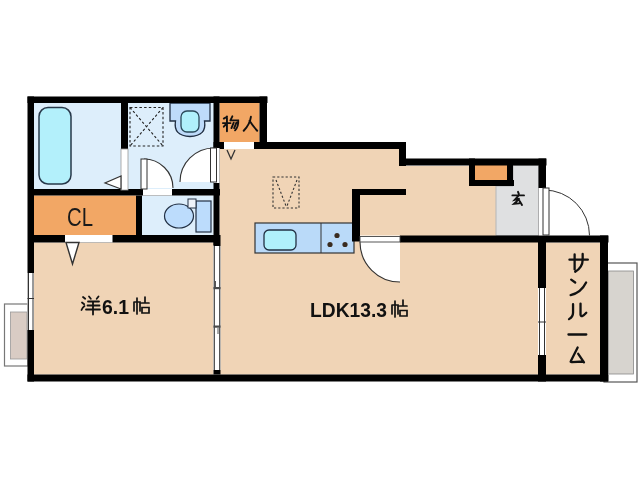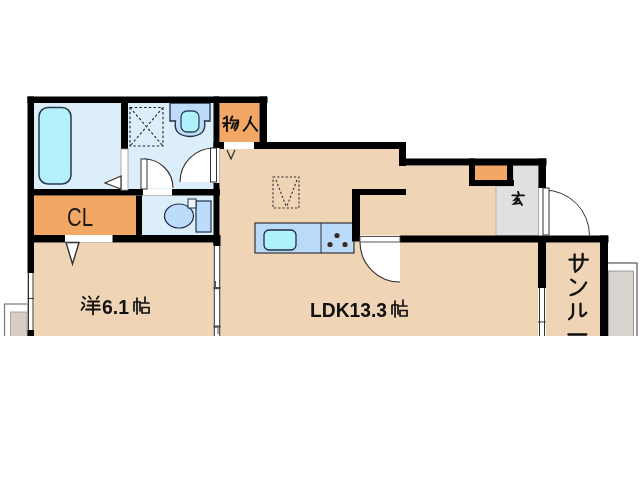--- a/index.html
+++ b/index.html
@@ -1,16 +1,16 @@
 <!DOCTYPE html>
 <html><head>
 <meta charset="utf-8">
 <style>
   html,body{margin:0;padding:0;background:#fff;}
-  #plan{width:640px;height:336px;position:relative;font-family:"Liberation Sans",sans-serif;}
+  #plan{width:640px;height:480px;position:relative;font-family:"Liberation Sans",sans-serif;}
 </style>
 </head>
 <body>
 <div id="plan">
 <svg width="640" height="480" viewBox="0 0 640 480" xmlns="http://www.w3.org/2000/svg">
 
 <rect x="0" y="0" width="640" height="480" fill="#ffffff"></rect>
 
 <g>
 <rect x="4.5" y="304" width="23.5" height="62" fill="#ffffff" stroke="#777" stroke-width="1.2"></rect>

